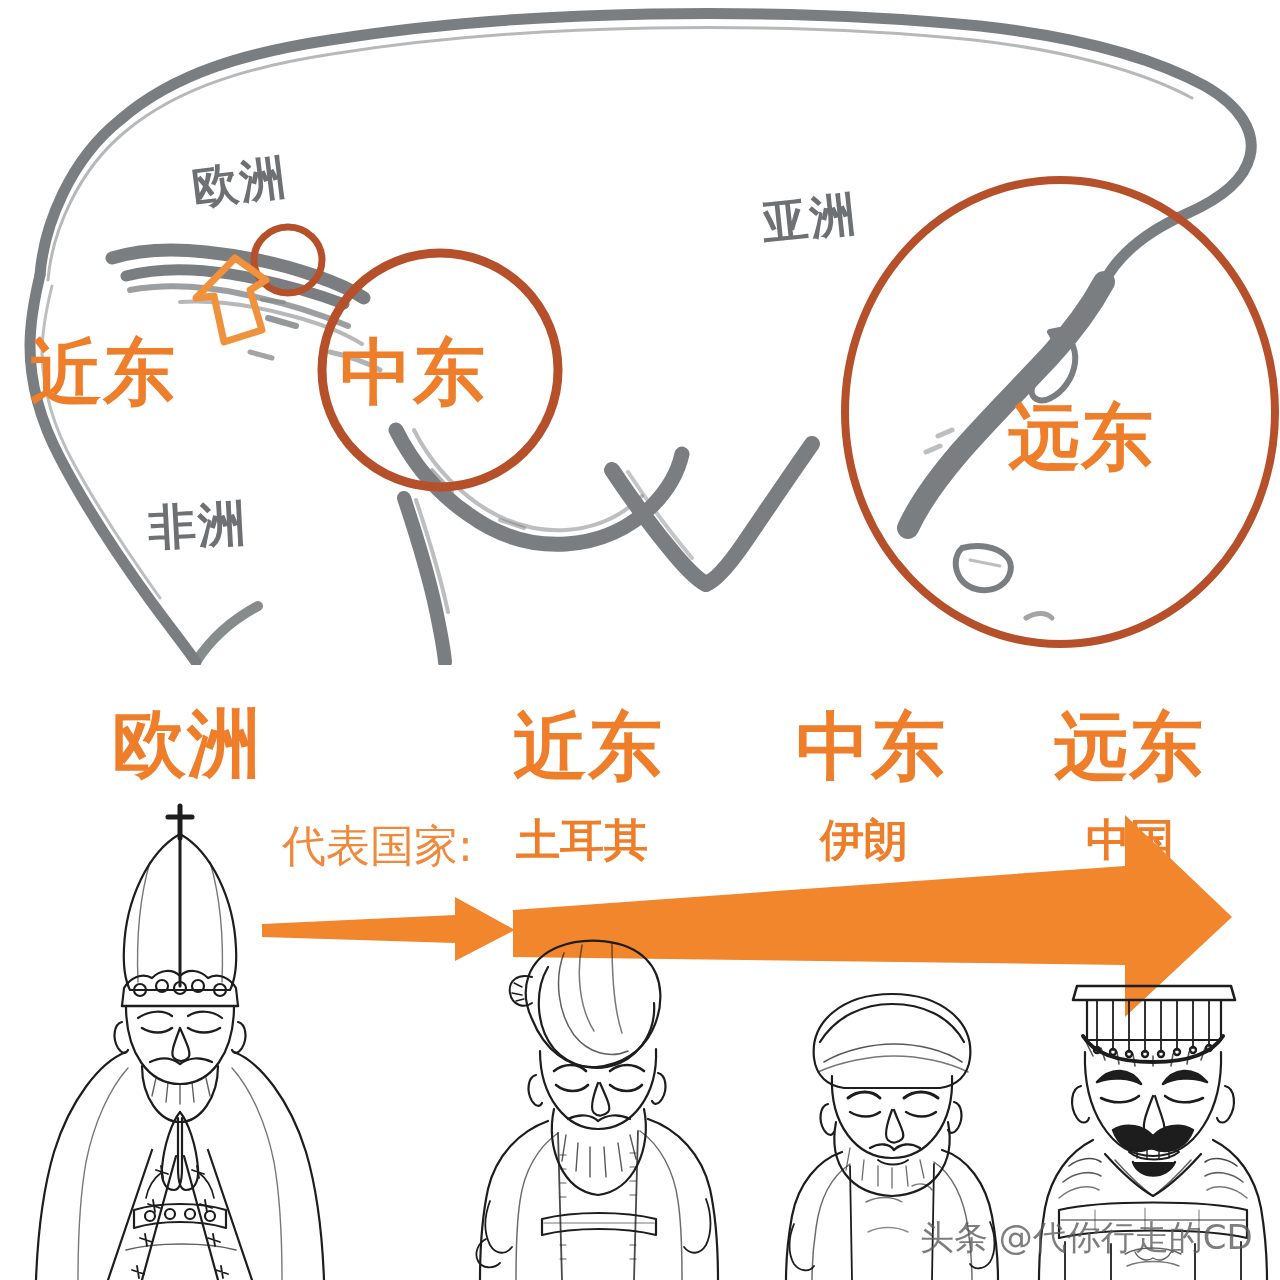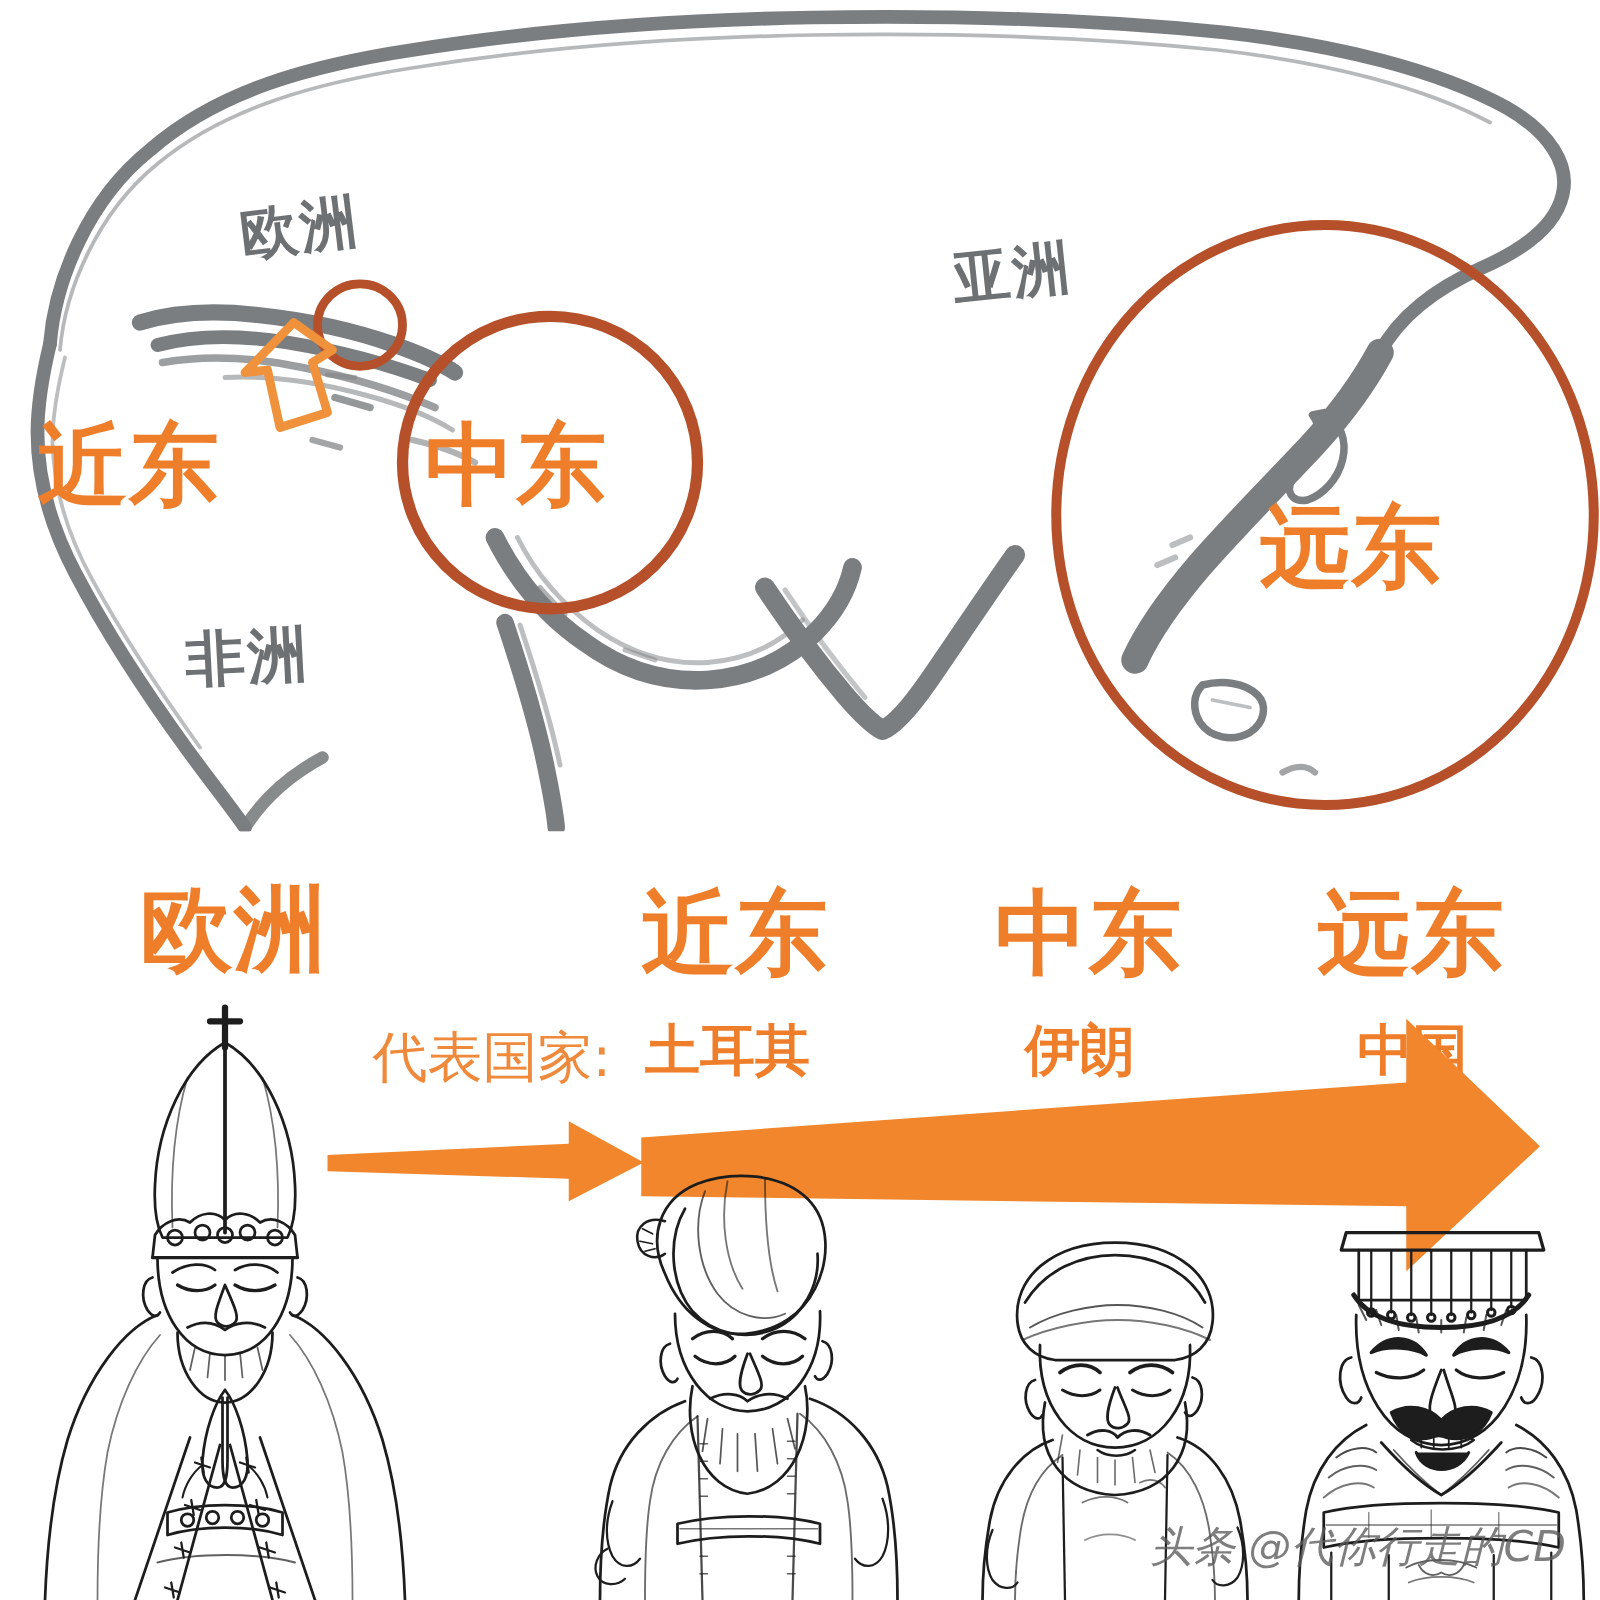--- a/index.html
+++ b/index.html
@@ -110,21 +110,20 @@
   #col-country-middle { left: 820px; top: 146px; }
   #col-country-far    { left: 1086px; top: 146px; }
 
   #rep-country-label {
     position: absolute;
     left: 282px; top: 152px;
     color: #ef8a3d;
     font-size: 44px;
     white-space: nowrap;
     font-family: "DejaVu Sans", "Liberation Sans", sans-serif;
-    margin-left: 16px;
   }
 
   #arrows-svg {
     position: absolute;
     left: 0; top: 0;
     width: 1280px;
     height: 615px;
     pointer-events: none;
   }
 
@@ -133,21 +132,20 @@
   #figure-sultan  { left: 462px;  top: 268px; width: 270px; height: 347px; }
   #figure-cleric  { left: 780px;  top: 315px; width: 225px; height: 300px; }
   #figure-emperor { left: 1035px; top: 305px; width: 235px; height: 310px; }
 
   #watermark {
     position: absolute;
     left: 920px; top: 1215px;
     font-size: 34px;
     color: #5a5a5a;
     opacity: 0.78;
-    font-style: italic;
     white-space: nowrap;
     font-family: "DejaVu Sans", "Liberation Sans", sans-serif;
     text-align: center;
   }
 </style>
 </head>
 <body>
 
 <div id="map-section">
 

